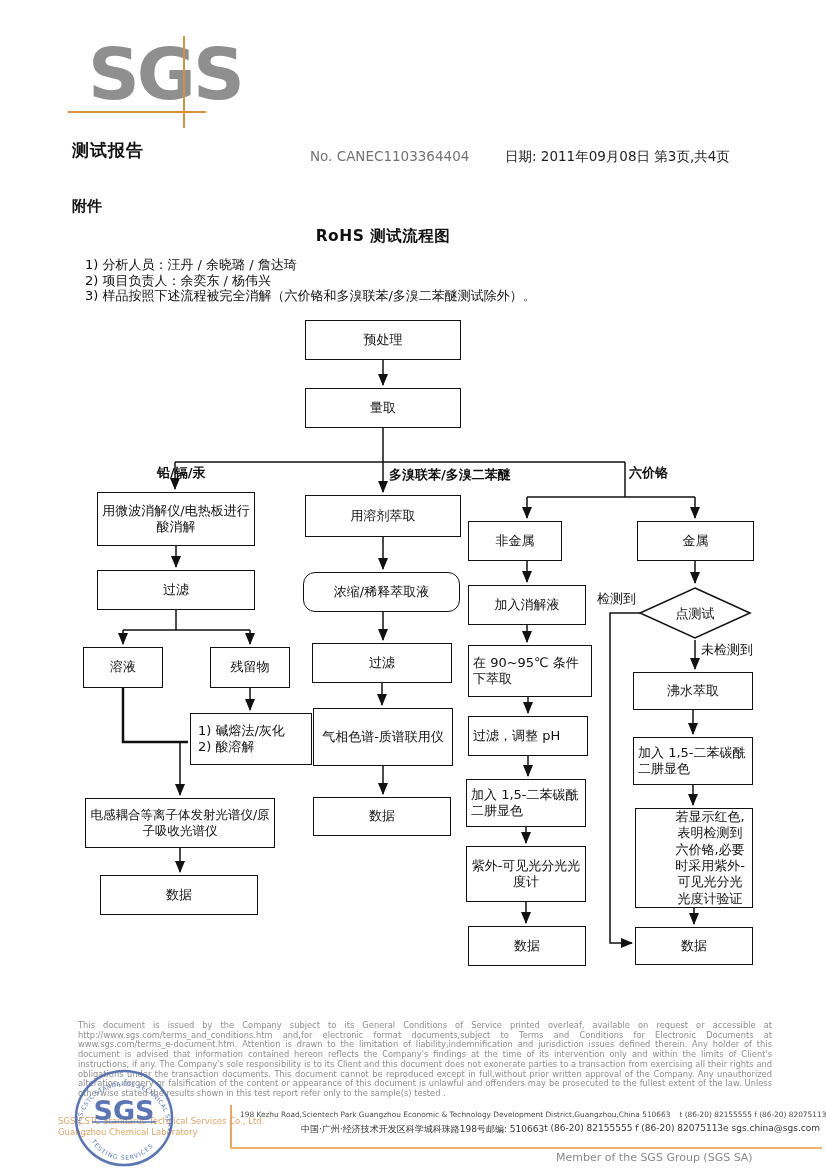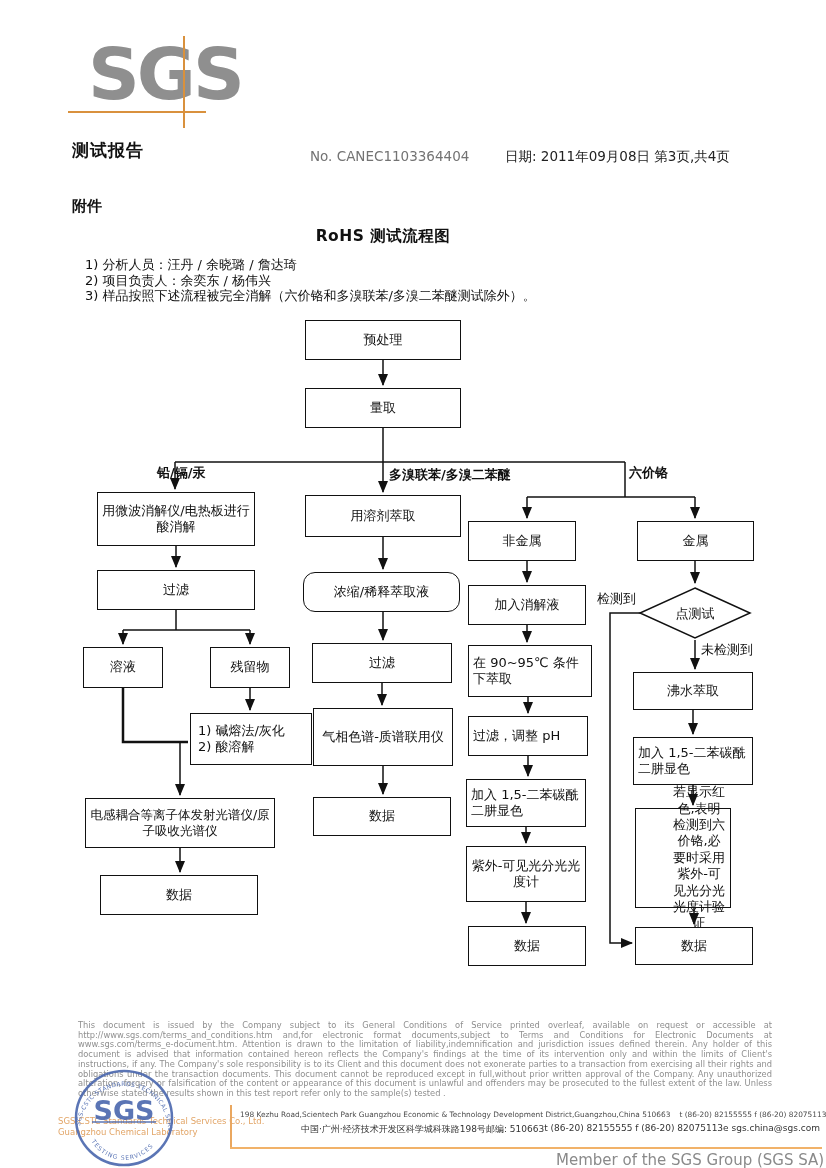--- a/index.html
+++ b/index.html
@@ -33,21 +33,21 @@
               line-height:9.7px;color:#8f8f8f;text-align:justify;z-index:1;}
   .stamp{position:absolute;left:62px;top:1068px;z-index:3;opacity:.9;}
   .company-fade{position:absolute;left:58px;top:1116px;font-size:8.5px;line-height:11px;
                 color:#e2a567;z-index:2;}
   .addr-divider{position:absolute;left:230px;top:1105px;width:2px;height:42px;background:#eaa75f;}
   .addr-row-en{position:absolute;left:240px;top:1110px;width:580px;font-size:7.4px;color:#4a4a4a;
                display:flex;gap:9px;white-space:nowrap;}
   .addr-row-cn{position:absolute;left:240px;top:1123px;width:580px;font-size:9px;color:#333;
                display:flex;gap:0;white-space:nowrap;justify-content:flex-end;}
   .footer-rule{position:absolute;left:230px;top:1147px;width:592px;height:2px;background:#f1b269;}
-  .member{position:absolute;left:556px;top:1151px;font-size:15px;color:#8a8a8a;}
+  .member{position:absolute;left:556px;top:1151px;font-size:11px;color:#8a8a8a;}
 </style>
 </head>
 <body>
 
 <div class="page">
 
   <div class="logo-hline"></div>
   <div class="sgs-logo">SGS</div>
   <div class="logo-vline"></div>
   <div class="report-title">测试报告</div>
@@ -124,35 +124,35 @@
   </div>
   <div class="fbox" style="left:85px;top:798px;width:190px;height:50px;font-size:12.5px;">电感耦合等离子体发射光谱仪/原子吸收光谱仪</div>
   <div class="fbox" style="left:100px;top:875px;width:158px;height:40px;">数据</div>
 
   <div class="fbox" style="left:305px;top:495px;width:156px;height:42px;">用溶剂萃取</div>
   <div class="fbox" style="left:303px;top:572px;width:157px;height:40px;border-radius:12px;">浓缩/稀释萃取液</div>
   <div class="fbox" style="left:312px;top:643px;width:140px;height:40px;">过滤</div>
   <div class="fbox" style="left:313px;top:708px;width:140px;height:58px;">气相色谱-质谱联用仪</div>
   <div class="fbox" style="left:313px;top:797px;width:138px;height:39px;">数据</div>
 
-  <div class="fbox" style="left:468px;top:521px;width:108px;height:40px;">非金属</div>
+  <div class="fbox" style="left:468px;top:521px;width:94px;height:40px;">非金属</div>
   <div class="fbox" style="left:468px;top:585px;width:118px;height:40px;">加入消解液</div>
   <div class="fbox ta-l" style="left:468px;top:645px;width:124px;height:52px;">在 90~95℃ 条件下萃取</div>
   <div class="fbox ta-l" style="left:468px;top:716px;width:120px;height:40px;">过滤，调整 pH</div>
   <div class="fbox ta-l" style="left:466px;top:779px;width:120px;height:48px;">加入 1,5-二苯碳酰二肼显色</div>
   <div class="fbox" style="left:466px;top:846px;width:120px;height:56px;">紫外-可见光分光光度计</div>
   <div class="fbox" style="left:468px;top:926px;width:118px;height:40px;">数据</div>
 
   <div class="fbox" style="left:637px;top:521px;width:117px;height:40px;">金属</div>
   <div class="diamond-text" style="left:661px;top:605px;width:68px;">点测试</div>
   <div class="elabel" style="left:597px;top:590px;">检测到</div>
   <div class="elabel" style="left:701px;top:641px;">未检测到</div>
   <div class="fbox" style="left:633px;top:672px;width:120px;height:38px;">沸水萃取</div>
   <div class="fbox ta-l" style="left:633px;top:737px;width:120px;height:48px;">加入 1,5-二苯碳酰二肼显色</div>
-  <div class="fbox" style="left:635px;top:808px;width:96px;height:100px;padding-left:36px;">若显示红色,表明检测到六价铬,必要时采用紫外-可见光分光光度计验证</div>
+  <div class="fbox" style="left:635px;top:808px;width:118px;height:100px;padding-left:36px;">若显示红色,表明检测到六价铬,必要时采用紫外-可见光分光光度计验证</div>
   <div class="fbox" style="left:635px;top:927px;width:118px;height:38px;">数据</div>
 
   <div class="disclaimer">This document is issued by the Company subject to its General Conditions of Service printed overleaf, available on request or accessible at http://www.sgs.com/terms_and_conditions.htm and,for electronic format documents,subject to Terms and Conditions for Electronic Documents at www.sgs.com/terms_e-document.htm. Attention is drawn to the limitation of liability,indemnification and jurisdiction issues defined therein. Any holder of this document is advised that information contained hereon reflects the Company's findings at the time of its intervention only and within the limits of Client's instructions, if any. The Company's sole responsibility is to its Client and this document does not exonerate parties to a transaction from exercising all their rights and obligations under the transaction documents. This document cannot be reproduced except in full,without prior written approval of the Company. Any unauthorized alteration, forgery or falsification of the content or appearance of this document is unlawful and offenders may be prosecuted to the fullest extent of the law. Unless otherwise stated the results shown in this test report refer only to the sample(s) tested .</div>
 
   <svg class="stamp" width="122" height="100" viewBox="0 0 122 100">
     <defs>
       <path id="arcT" d="M18,62 A44,44 0 1 1 106,62" fill="none"></path>
       <path id="arcB" d="M26,66 A38,38 0 0 0 98,66" fill="none"></path>
     </defs>
     <ellipse cx="62" cy="50" rx="48" ry="47" fill="none" stroke="#4a67ae" stroke-width="2.5"></ellipse>

